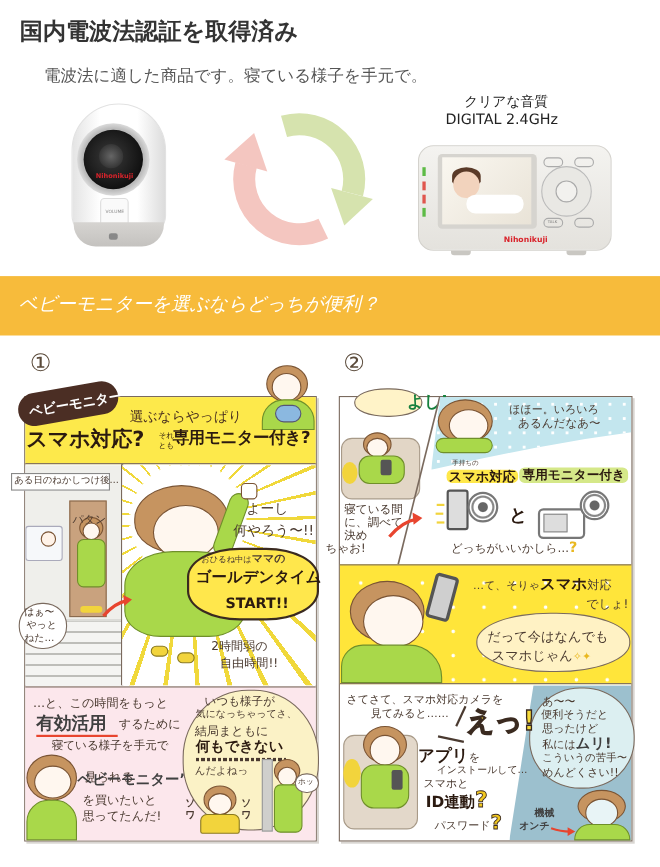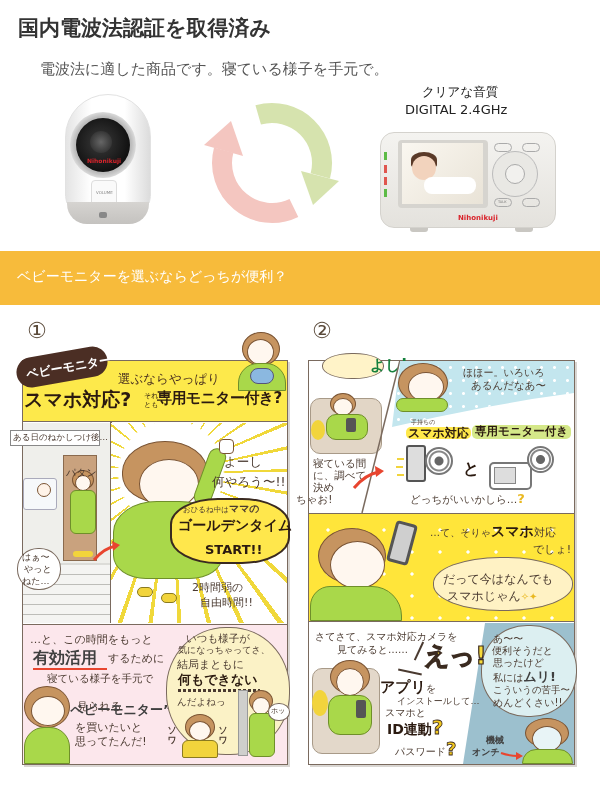--- a/index.html
+++ b/index.html
@@ -61,21 +61,21 @@
   <div class="a" style="left:127px;top:34px;width:20px;height:20px;border-radius:50%;border:1px solid #aaa;background:#f2f1ee;"></div>
   <div class="a" style="left:116px;top:68px;width:18px;height:9px;border:1px solid #aaa;border-radius:5px;"></div>
   <div class="t" style="left:120px;top:71px;font-size:3.5px;color:#777;">TALK</div>
   <div class="a" style="left:144px;top:68px;width:18px;height:9px;border:1px solid #aaa;border-radius:5px;"></div>
   <div class="t b" style="left:80px;top:85px;font-size:7px;color:#D9232B;">Nihonikuji</div>
   <div class="a" style="left:32px;top:98px;width:18px;height:4px;background:#c9c7c2;border-radius:0 0 3px 3px;"></div>
   <div class="a" style="left:137px;top:98px;width:18px;height:4px;background:#c9c7c2;border-radius:0 0 3px 3px;"></div>
 </div>
 
 <div class="a" style="left:0;top:251px;width:600px;height:54px;background:#F7BB3B;"></div>
-<div class="t" style="left:17px;top:269px;font-size:14px;color:#fff;">ベビーモニターを選ぶならどっちが便利？</div>
+<div class="t" style="left:17px;top:269px;font-size:17px;color:#fff;font-style:italic;">ベビーモニターを選ぶならどっちが便利？</div>
 
 <div class="t" style="left:27px;top:320px;font-size:22px;color:#5a4a3a;">①</div>
 <div class="frame" style="left:22px;top:360px;width:266px;height:405px;"></div>
 
 <div class="a" style="left:23px;top:361px;width:264px;height:61px;background:#FDE94B;border-bottom:1.5px solid #7A6A5E;"></div>
 <div class="a" style="left:236px;top:330px;width:52px;height:62px;">
   <div class="hair" style="left:6px;top:2px;width:38px;height:34px;"></div>
   <div class="face" style="left:11px;top:9px;width:27px;height:26px;"></div>
   <div class="shirt" style="left:2px;top:33px;width:48px;height:28px;border-radius:20px 20px 0 0;"></div>
   <div class="a" style="left:14px;top:38px;width:24px;height:16px;border-radius:8px;background:#8BB8E0;border:1px solid #557;"></div>

